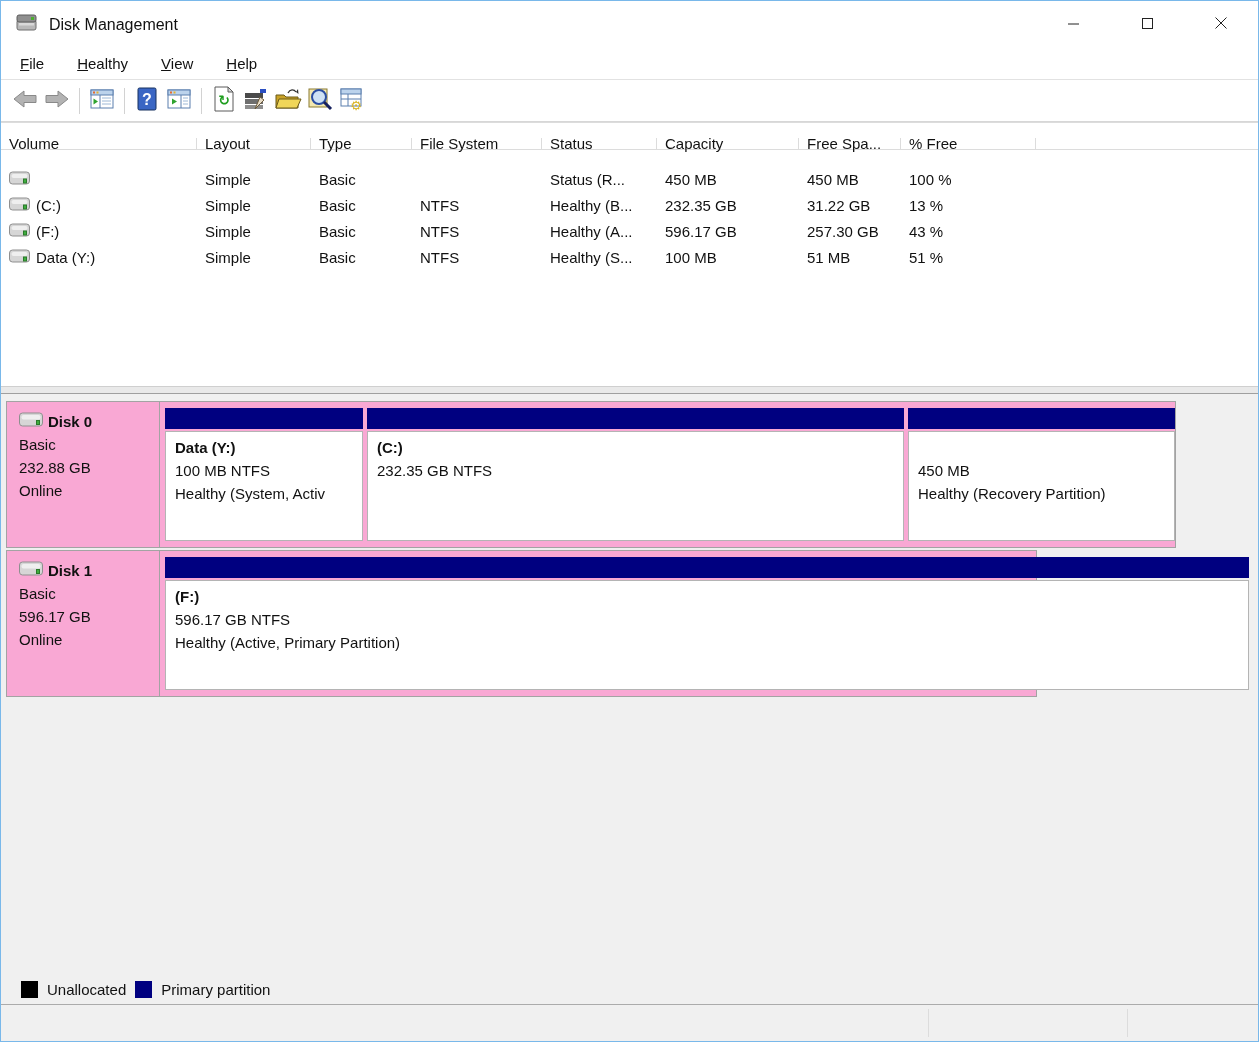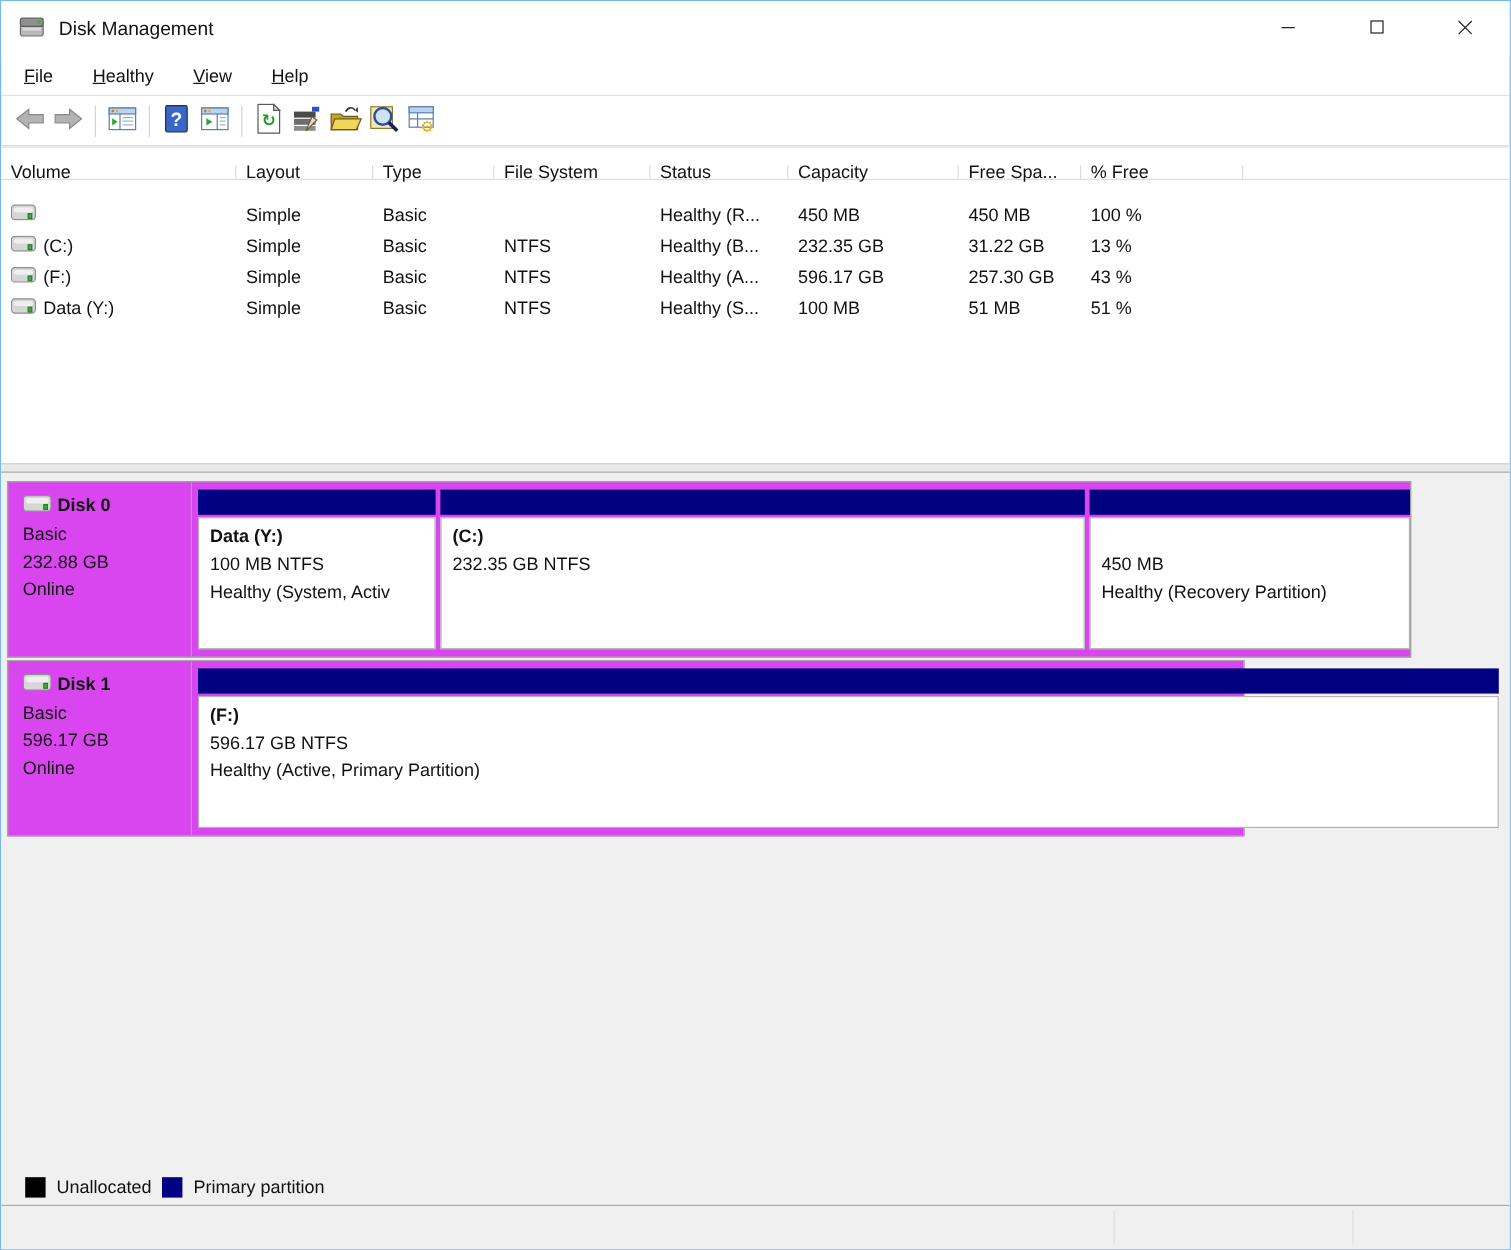--- a/index.html
+++ b/index.html
@@ -50,21 +50,21 @@
   .c-cap { width:142px; }
   .c-free { width:102px; }
   .c-pct { width:135px; }
   .c-rest { flex:1; border-right:none !important; }
 
   
   .splitter { height:8px; background:#e9e9e9; border-top:1px solid #cfcfcf; border-bottom:1px solid #9f9f9f; flex:0 0 auto; }
 
   
   .graphical { flex:1; background:#f0f0f0; position:relative; padding-top:5px; overflow:hidden; }
-  .disk-row { margin:2px 0 0 5px; border:1px solid #a3a3a3; display:flex; height:147px; background:#d946ef; }
+  .disk-row { margin:2px 0 0 5px; border:1px solid #a3a3a3; display:flex; height:147px; background:#f9a8d4; }
   .disk-label { width:153px; border-right:1px solid #a3a3a3; padding:10px 0 0 12px; flex:0 0 auto; }
   .disk-name { font-weight:bold; display:flex; align-items:center; gap:5px; margin-bottom:3px; }
   .disk-sub { line-height:23px; }
   .partitions { display:flex; gap:4px; padding:6px 0 0 5px; }
   .partition { display:flex; flex-direction:column; height:133px; }
   .part-header { height:21px; background:#000080; flex:0 0 auto; }
   .part-body { flex:1; margin-top:2px; background:#fff; border:1px solid #b4b4b4; padding:4px 0 0 9px; line-height:23px; overflow:hidden; white-space:nowrap; }
   .part-label { font-weight:bold; min-height:23px; }
 
   
@@ -264,21 +264,21 @@
               <rect x="0.5" y="1" width="20" height="12" rx="3" fill="#d6d6d6" stroke="#8f8f8f"></rect>
               <rect x="2.5" y="3" width="16" height="4" rx="2" fill="#efefef"></rect>
               <rect x="14.5" y="8" width="3" height="4" fill="#3fae3f" stroke="#2a7a2a"></rect>
             </svg>
         </span>
         <span></span>
       </div>
       <div class="vl-c c-layout">Simple</div>
       <div class="vl-c c-type">Basic</div>
       <div class="vl-c c-fs"></div>
-      <div class="vl-c c-status">Healthy (R...</div>
+      <div class="vl-c c-status">Status (R...</div>
       <div class="vl-c c-cap">450 MB</div>
       <div class="vl-c c-free">450 MB</div>
       <div class="vl-c c-pct">100 %</div>
     </div>
 
     <div class="vl-row">
       <div class="vl-c c-vol">
         <span>
           <svg width="21" height="14" viewBox="0 0 21 14">
               <rect x="0.5" y="1" width="20" height="12" rx="3" fill="#d6d6d6" stroke="#8f8f8f"></rect>

